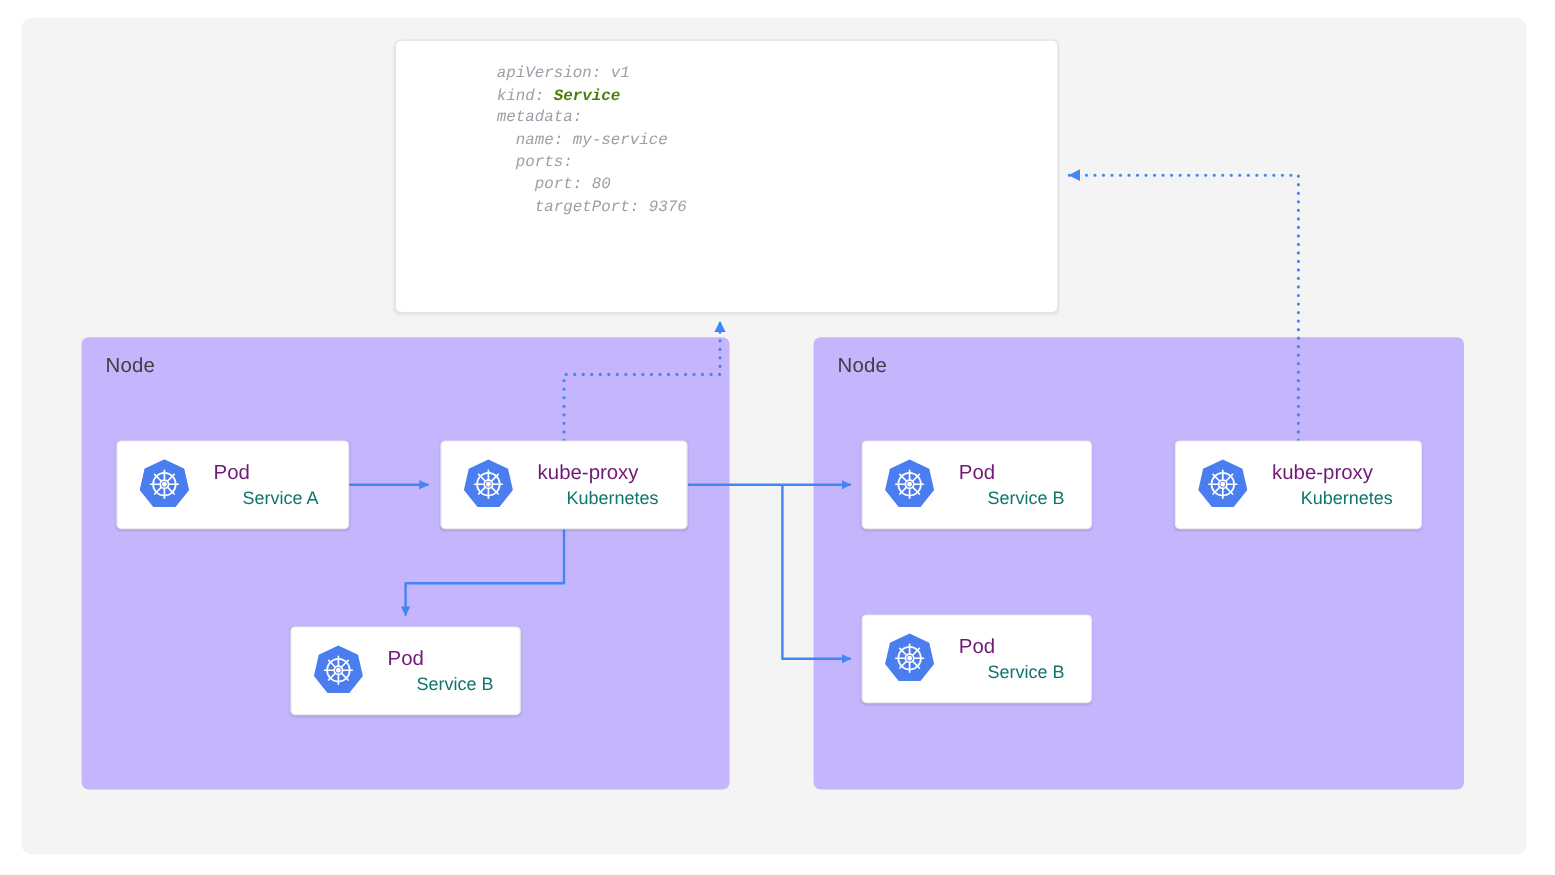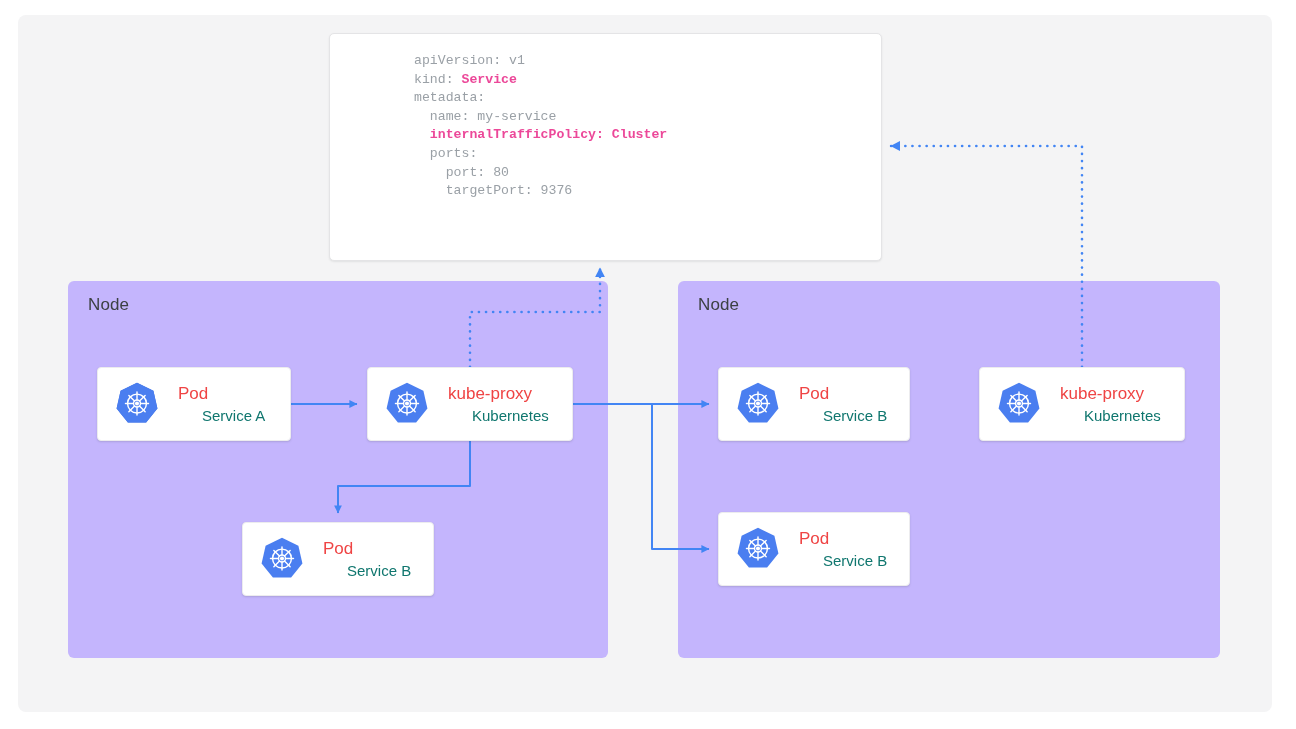--- a/index.html
+++ b/index.html
@@ -63,26 +63,27 @@
     box-sizing: border-box;
     overflow: hidden;
   }
   .yaml-code {
     position: absolute;
     left: 84px;
     top: 18px;
     font-family: "Liberation Mono", "DejaVu Sans Mono", monospace;
     font-size: 13.2px;
     line-height: 18.6px;
+    font-style: italic;
     color: #9aa0a6;
     white-space: pre;
   }
   .yaml-code .bold {
     font-weight: bold;
-    color: #ec4899;
+    color: #4d7c0f;
   }
 
   
   .card {
     position: absolute;
     background: #ffffff;
     border: 1px solid #ececee;
     border-radius: 4px;
     box-shadow: 0 1px 2px rgba(60,64,67,.18);
     box-sizing: border-box;
@@ -99,21 +100,21 @@
   }
   .card .card-text {
     position: absolute;
     left: 80px;
     top: 50%;
     transform: translateY(-50%);
     line-height: 1.28;
   }
   .card .card-title {
     font-size: 17px;
-    color: #ef4444;
+    color: #701a75;
     white-space: nowrap;
   }
   .card .card-sub {
     font-size: 15px;
     color: #0f766e;
     white-space: nowrap;
     margin-top: 1px;
     margin-left: 24px;
   }
 
@@ -143,21 +144,21 @@
 
   <div class="node-panel left">
     <div class="node-label">Node</div>
   </div>
 
   <div class="node-panel right">
     <div class="node-label">Node</div>
   </div>
 
   <div class="yaml-box">
-    <div class="yaml-code"><div>apiVersion: v1</div><div>kind: <span class="bold">Service</span></div><div>metadata:</div><div>  name: my-service</div><div><span class="bold">  internalTrafficPolicy: Cluster</span></div><div>  ports:</div><div>    port: 80</div><div>    targetPort: 9376</div></div>
+    <div class="yaml-code"><div>apiVersion: v1</div><div>kind: <span class="bold">Service</span></div><div>metadata:</div><div>  name: my-service</div><div>  ports:</div><div>    port: 80</div><div>    targetPort: 9376</div></div>
   </div>
 
   <svg class="wires" viewBox="0 0 1296 729" width="1296" height="729">
     <defs>
       <marker id="ah" markerWidth="9" markerHeight="9" refX="7.6" refY="4.5" orient="auto" markerUnits="userSpaceOnUse">
         <path d="M0,0.6 L8,4.5 L0,8.4 Z" fill="#4285f4"></path>
       </marker>
       <marker id="ah-dot" markerWidth="11" markerHeight="11" refX="9" refY="5.5" orient="auto" markerUnits="userSpaceOnUse">
         <path d="M0,0.6 L9.6,5.5 L0,10.4 Z" fill="#4285f4"></path>
       </marker>

